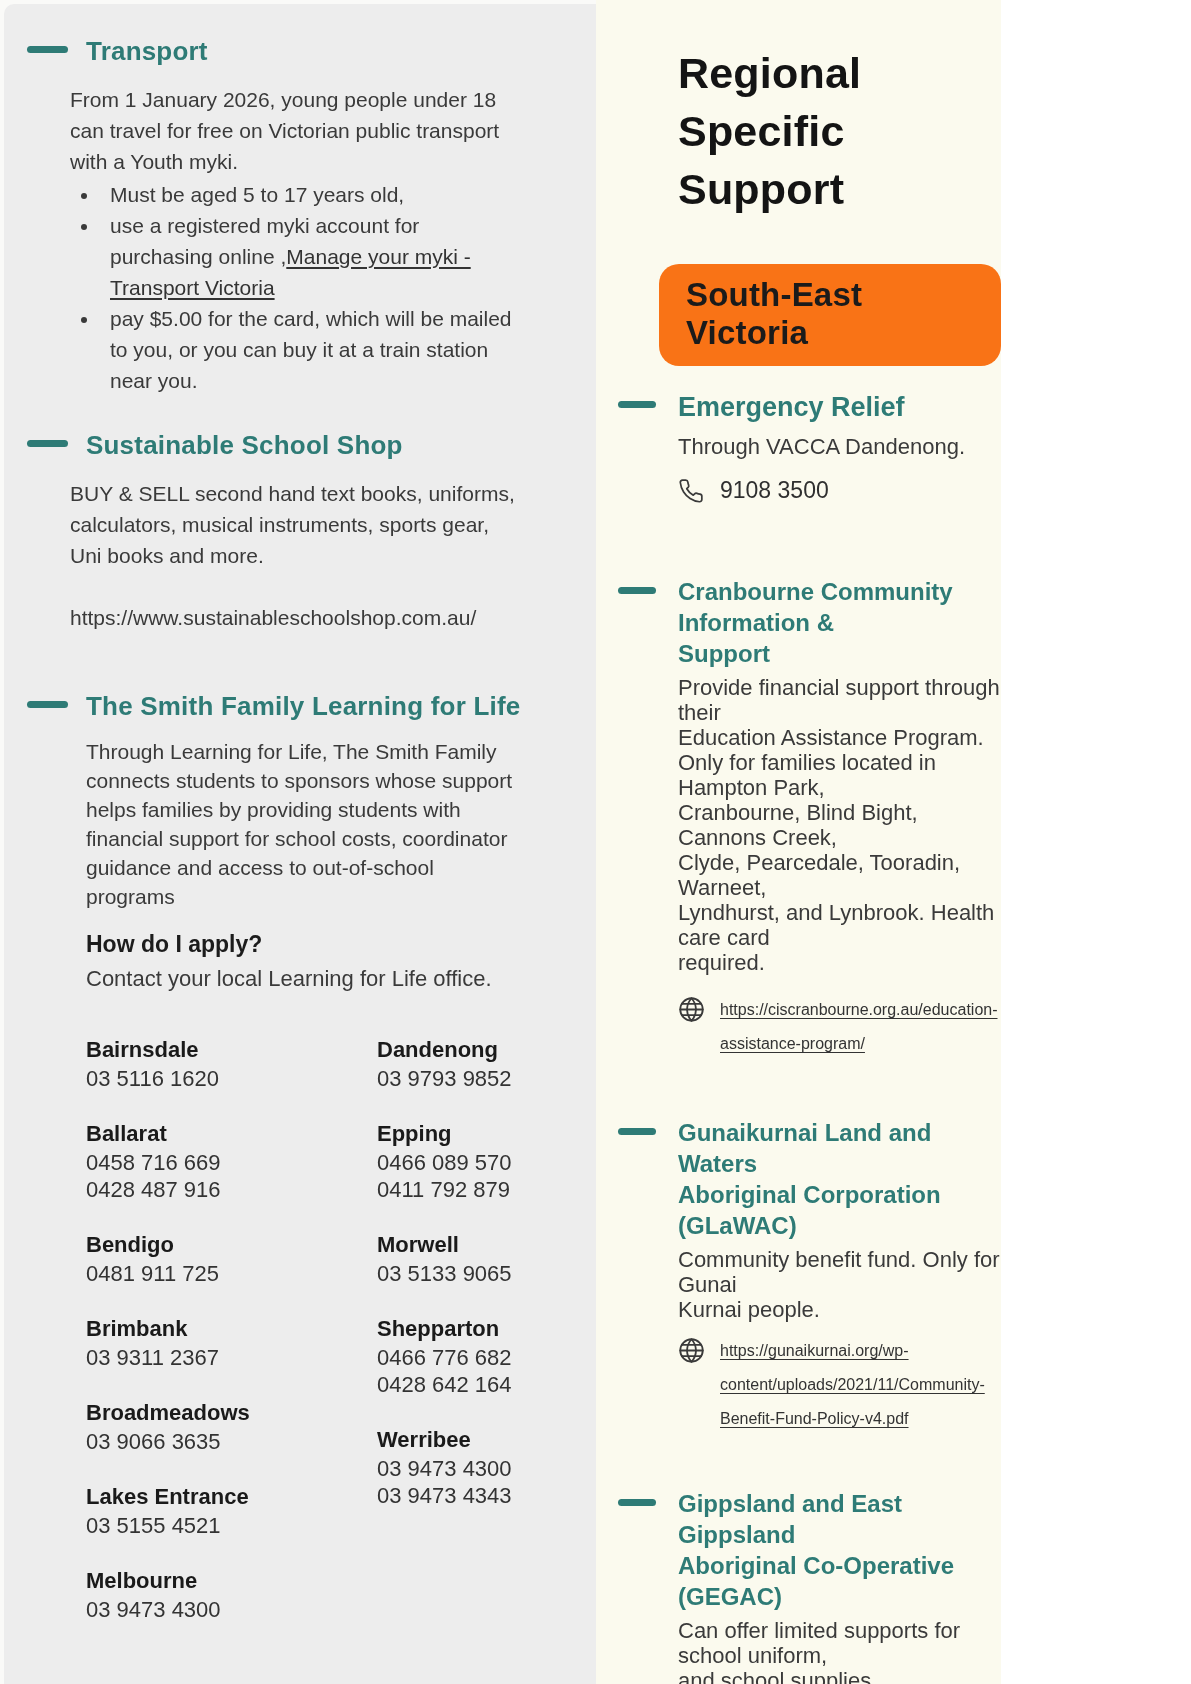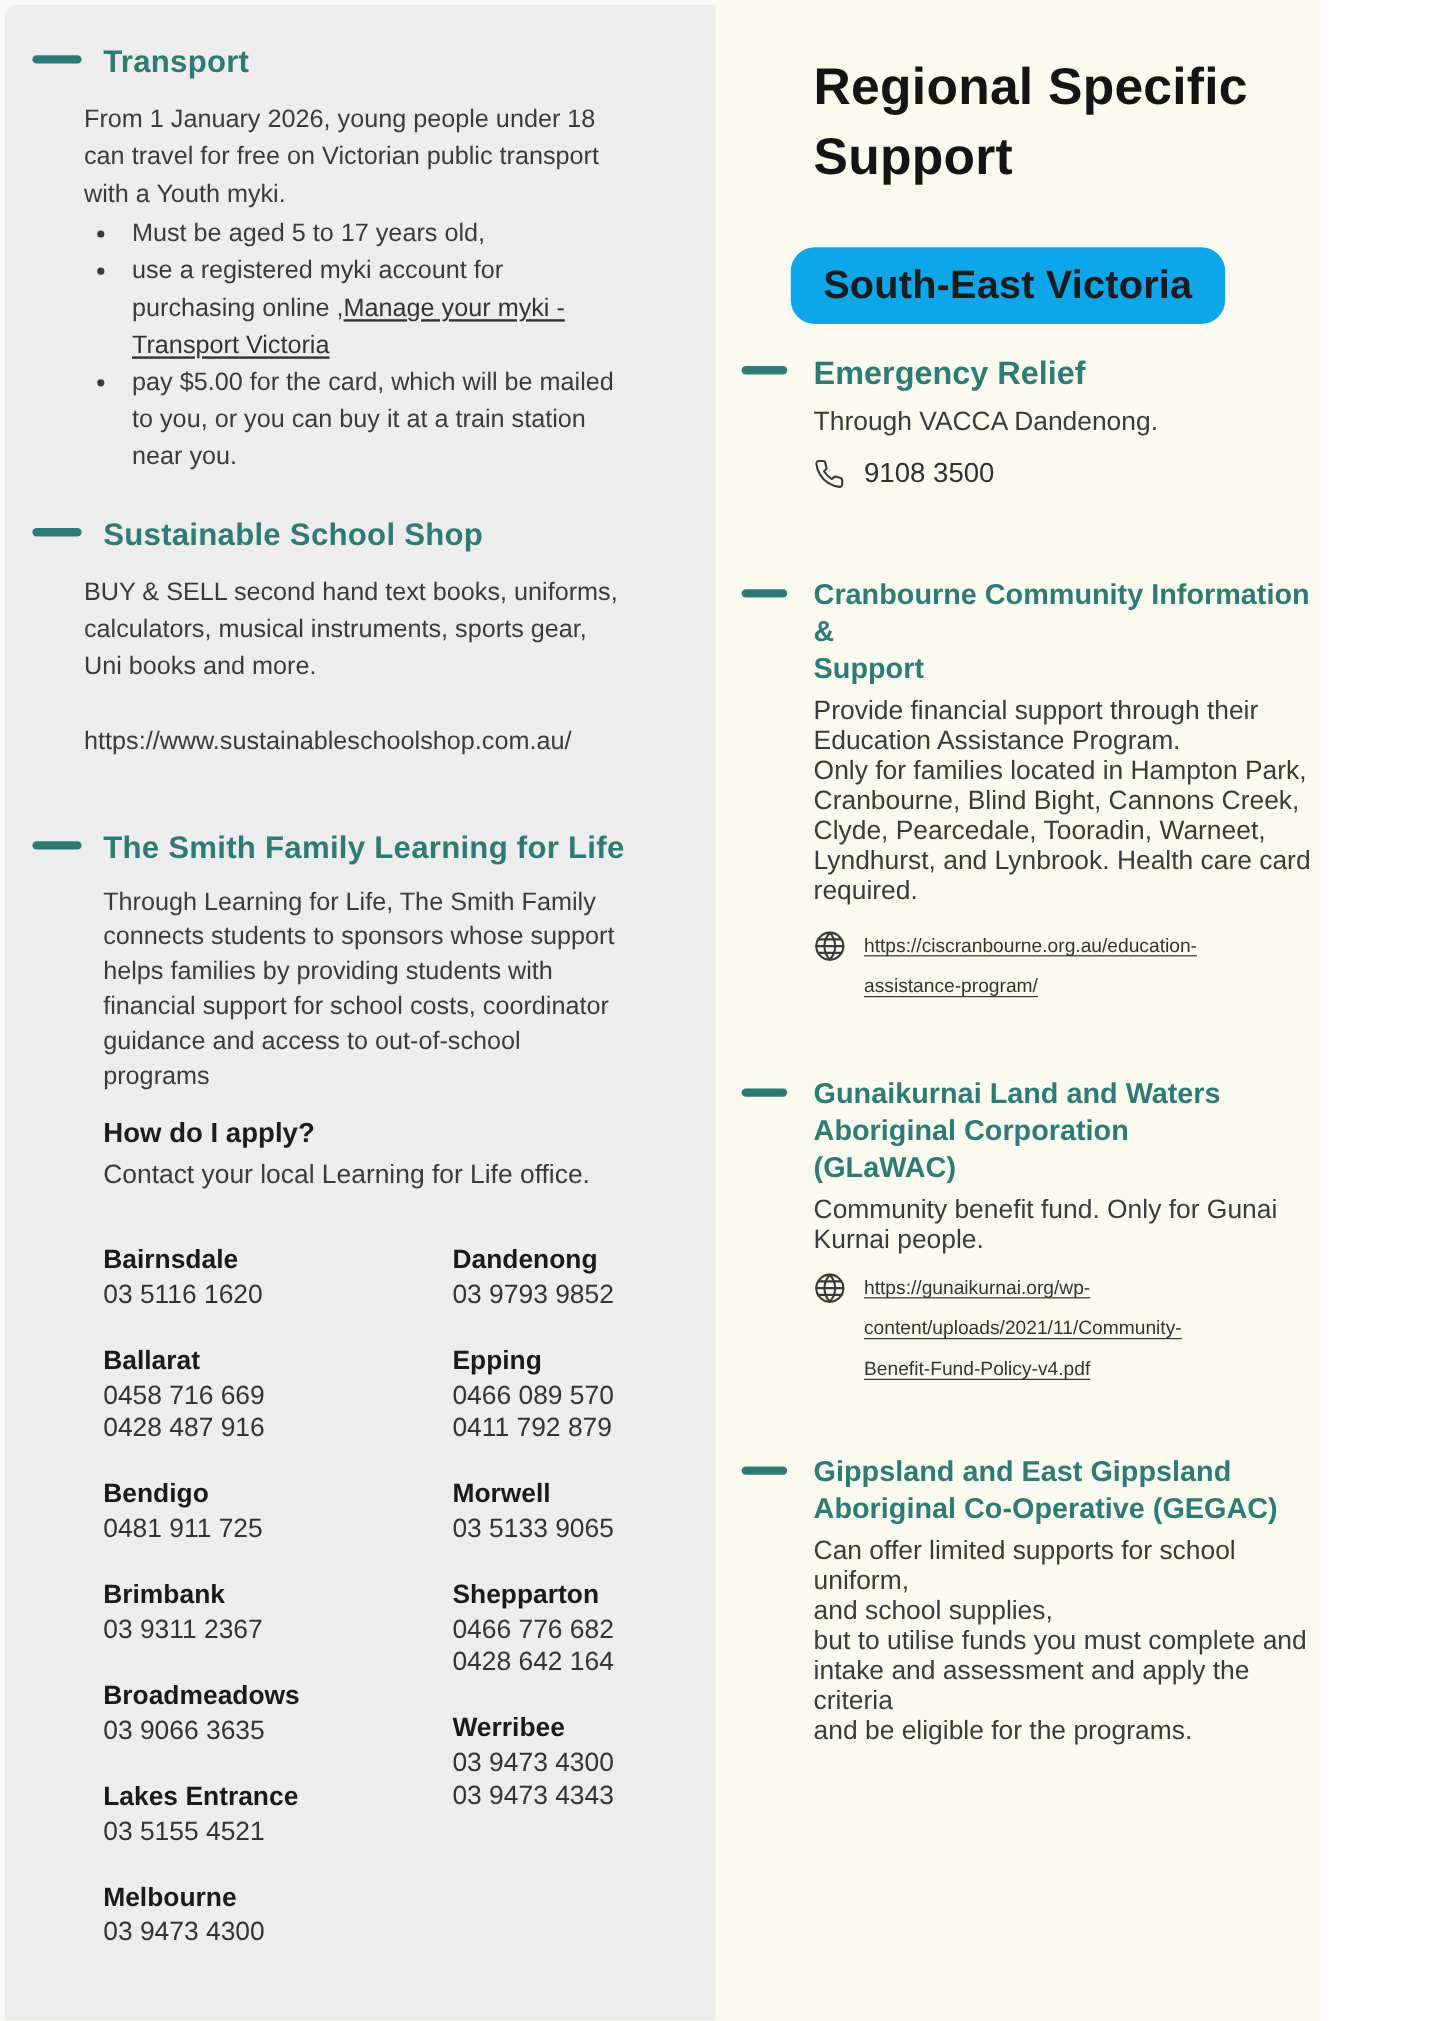--- a/index.html
+++ b/index.html
@@ -1,17 +1,17 @@
 <!DOCTYPE html>
 <html><head>
 <meta charset="utf-8">
 <style>
   html,body { margin:0; padding:0; background:#ffffff; }
   .page {
-    width:1100px; height:1684px; position:relative; overflow:hidden;
+    width:1001px; height:1684px; position:relative; overflow:hidden;
     font-family:"Liberation Sans", sans-serif; background:#fbfaee;
     display:flex; color:#3a3a3a;
   }
   
   .left { flex:0 0 596px; width:596px; background:#fafaf8; }
   .left-inner {
     margin:4px 0 0 4px; height:calc(100% - 4px); box-sizing:border-box;
     background:#ededed; border-top-left-radius:10px;
     padding:30px 28px 0 66px;
   }
@@ -44,21 +44,21 @@
   .office { margin-bottom:28px; }
   .office-name { font-size:22px; font-weight:700; color:#1a1a1a; line-height:27px; }
   .office-phones { font-size:22px; color:#333333; line-height:27px; margin-top:2px; }
   
   .right { flex:1; position:relative; box-sizing:border-box; padding:44px 0 0 82px; }
   .title {
     margin:0; font-size:43px; line-height:58px; font-weight:700; color:#141414;
     letter-spacing:0.2px;
   }
   .badge {
-    display:inline-block; margin:46px 0 0 -19px; background:#0ea5e9; color:#1b1b1b;
+    display:inline-block; margin:46px 0 0 -19px; background:#f97316; color:#1b1b1b;
     font-size:33px; font-weight:700; padding:12px 27px 14px 27px; border-radius:20px;
     letter-spacing:0.2px;
   }
   .rsec { position:relative; }
   .rsec .dash { left:-60px; width:38px; top:11px; }
   .sec-emergency { margin-top:24px; }
   .h-teal-big { margin:0; color:#2e7b76; font-size:27px; font-weight:700; line-height:34px; }
   .h-teal-sm  { margin:0; color:#2e7b76; font-size:24px; font-weight:700; line-height:31px; }
   .rbody { font-size:22px; line-height:25px; color:#3a3a3a; margin:10px 0 0 0; }
   .contact-row {

